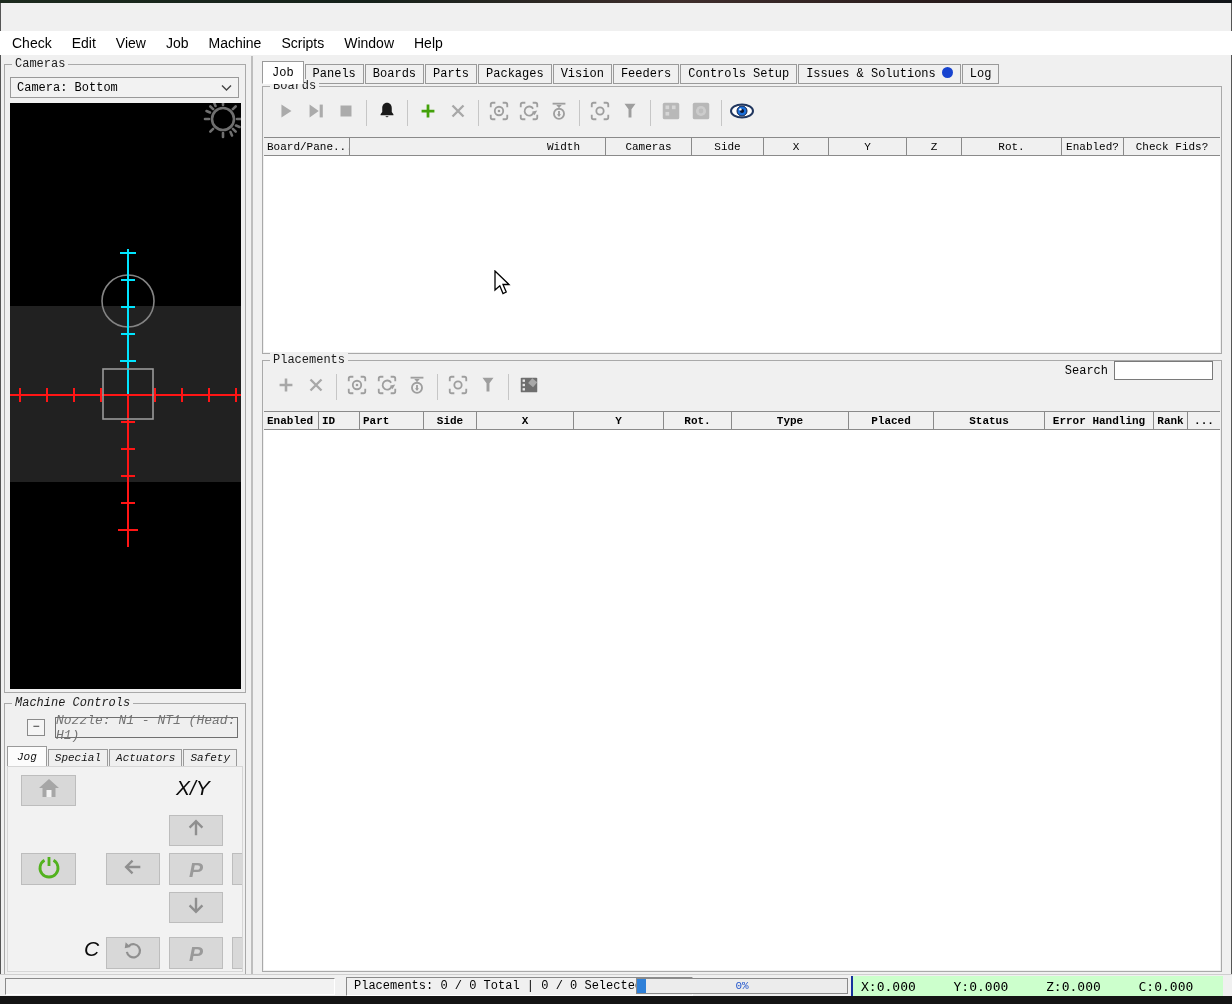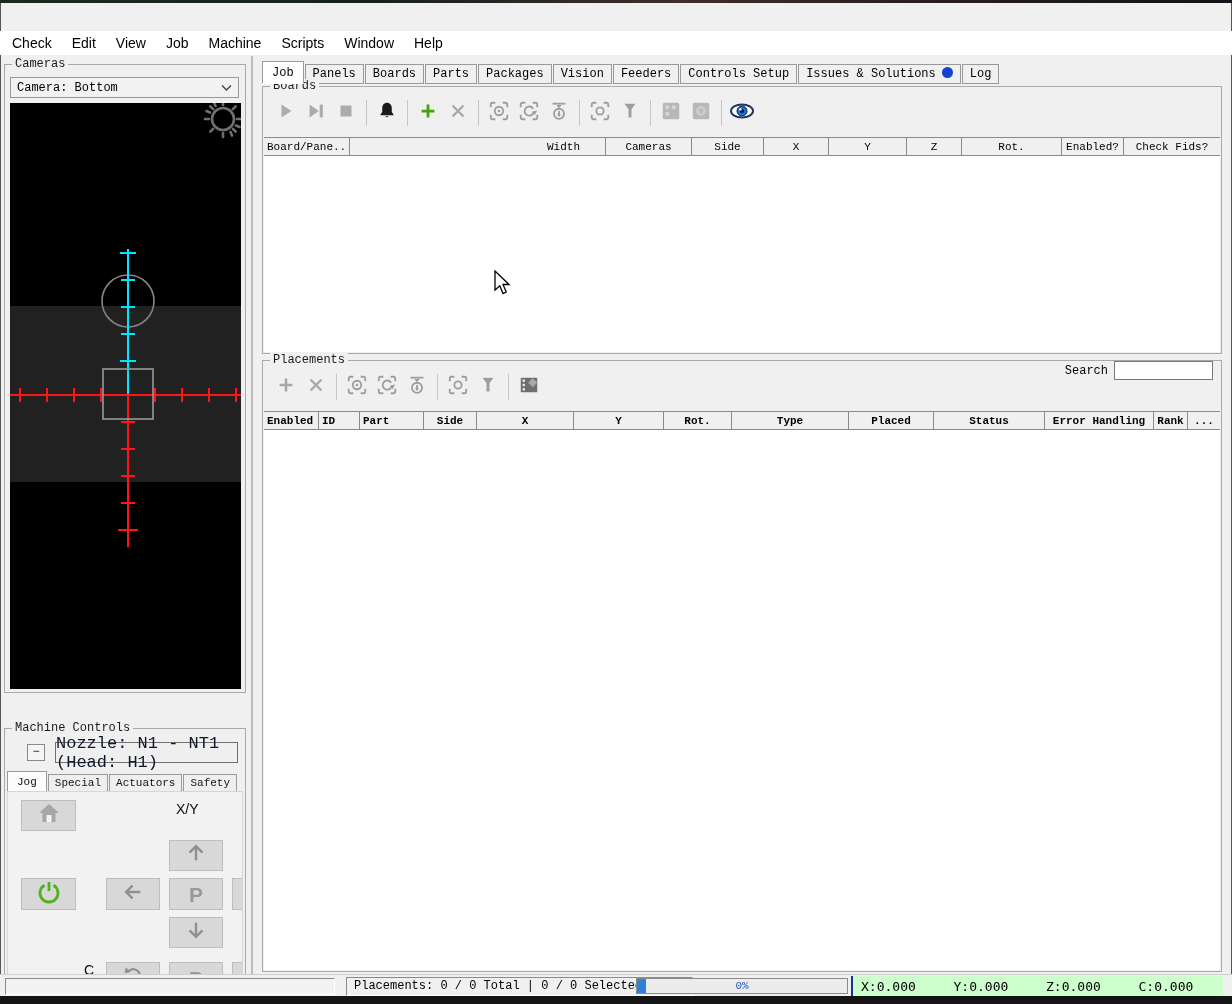--- a/index.html
+++ b/index.html
@@ -33,29 +33,29 @@
   
   .camera-select{position:absolute;left:5px;top:12px;width:229px;height:21px;border:1px solid #999;
     background:#f2f2f2;display:flex;align-items:center;justify-content:space-between;
     padding:0 6px;box-sizing:border-box;font-size:12px;color:#000;}
   .camera-view{position:absolute;left:5px;top:38px;width:231px;height:586px;background:#000;overflow:hidden;}
 
   
   .collapse-btn{position:absolute;left:22px;top:15px;width:18px;height:17px;border:1px solid #8a8a8a;
     background:#f5f5f5;font-size:12px;line-height:15px;text-align:center;color:#222;box-sizing:border-box;}
   .nozzle-select{position:absolute;left:50px;top:13px;width:183px;height:21px;border:1px solid #707070;
-    background:#efefef;font-size:17px;color:#0f172a;display:flex;align-items:center;justify-content:center;box-sizing:border-box;}
+    background:#efefef;font-size:13px;color:#737373;display:flex;align-items:center;justify-content:center;box-sizing:border-box;}
   .mc-tabs{position:absolute;left:2px;top:42px;height:20px;display:flex;align-items:flex-end;font-size:11px;}
   .mc-tab{background:#efefef;border:1px solid #9a9a9a;border-bottom:none;padding:2px 6px 2px;margin-right:1px;color:#111;}
   .mc-tab.active{background:#fcfcfc;padding:4px 9px 3px;position:relative;z-index:2;}
   .jog-area{position:absolute;left:2px;top:62px;width:236px;height:206px;background:#f2f2f2;
     border:1px solid #d6d6d6;overflow:hidden;box-sizing:border-box;}
   .jog-btn{position:absolute;width:54px;height:31px;background:#d8d8d8;border:1px solid #bdbdbd;
     display:flex;align-items:center;justify-content:center;box-sizing:border-box;}
-  .jog-label{position:absolute;font-family:"Liberation Sans",sans-serif;font-size:14px;color:#0a0a0a;}
+  .jog-label{position:absolute;font-family:"Liberation Sans",sans-serif;font-size:21px;color:#0a0a0a;}
   .p-letter{font-family:"Liberation Sans",sans-serif;font-weight:bold;font-size:21px;color:#9a9a9a;line-height:1;}
 
   
   .main-tabs{left:262px;top:61px;height:23px;display:flex;align-items:flex-end;font-size:12px;position:absolute;}
   .tab{background:#f0f0f0;border:1px solid #9a9a9a;padding:2px 7px;margin-right:1px;color:#000;white-space:nowrap;}
   .tab.active{background:#fff;border-bottom-color:#fff;padding:4px 9px 3px;position:relative;z-index:2;}
   .tab .dot{display:inline-block;width:11px;height:11px;border-radius:50%;background:#1743cf;
     margin-left:6px;vertical-align:-1px;}
 
   .toolbar{position:absolute;left:8px;top:10px;height:32px;display:flex;align-items:center;}
@@ -172,21 +172,21 @@
           <line x1="111" y1="373" x2="125" y2="373"></line>
           <line x1="111" y1="400" x2="125" y2="400"></line>
           <line x1="108" y1="427" x2="128" y2="427"></line>
         </g>
 
         <rect x="93" y="266" width="50" height="50" stroke="#9a9a9a" stroke-width="1.6" fill="none"></rect>
       </svg>
     </div>
   </div>
 
-  <div class="groupbox" style="left:4px;top:728px;width:242px;height:272px;">
+  <div class="groupbox" style="left:4px;top:703px;width:242px;height:272px;font-style:italic;">
     <span class="legend">Machine Controls</span>
     <div class="collapse-btn">−</div>
     <div class="nozzle-select">Nozzle: N1 - NT1 (Head: H1)</div>
     <div class="mc-tabs">
       <div class="mc-tab active">Jog</div>
       <div class="mc-tab">Special</div>
       <div class="mc-tab">Actuators</div>
       <div class="mc-tab">Safety</div>
     </div>
     <div class="jog-area">

